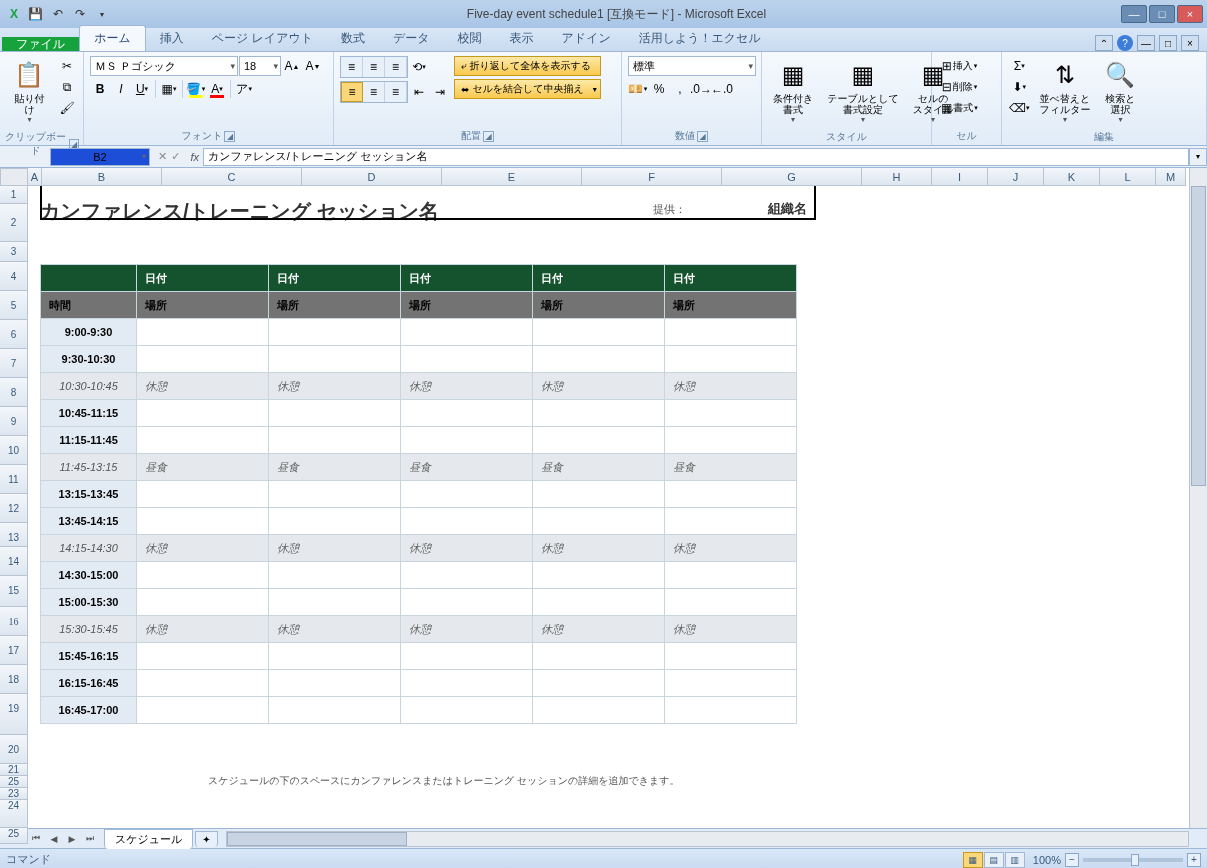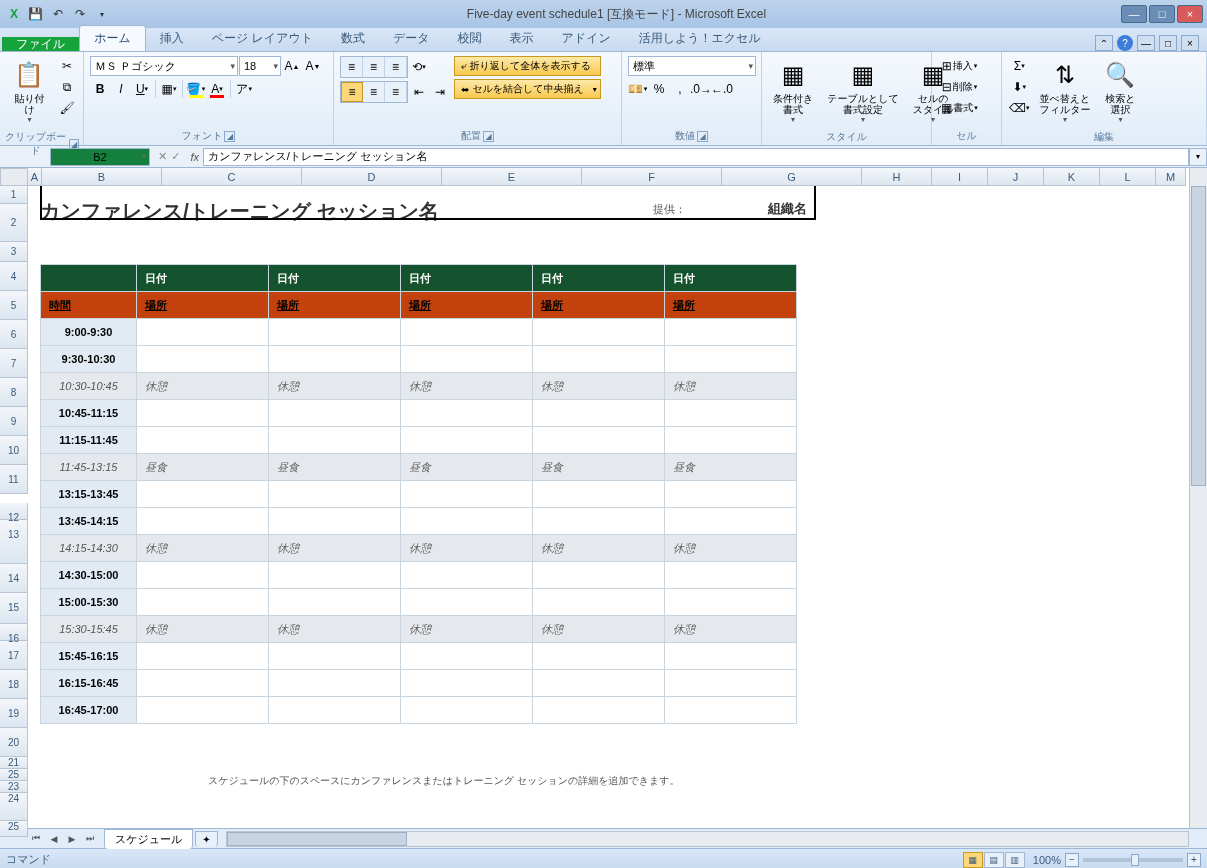--- a/index.html
+++ b/index.html
@@ -44,21 +44,21 @@
 .toggle-group { display: flex; border: 1px solid #a0b8d6; background: #e8f0fa; }
 .toggle-group .tg { width: 22px; height: 20px; display:flex;align-items:center;justify-content:center; cursor:pointer; border-right:1px solid #c0d2e8; font-size:12px;}
 .toggle-group .tg.active { background: #fcd77a; border:1px solid #c79a1e;}
 
 .wrap-btn { background: linear-gradient(#fde9a8,#f9c94e); border: 1px solid #c79a1e; padding: 2px 6px; font-size: 10px; display:flex; align-items:center; gap:3px; cursor:pointer; height:20px;}
 .wrap-btn.merge { position:relative; padding-right: 16px;}
 .wrap-btn.merge::after { content:"▾"; position:absolute; right:3px; font-size:8px;}
 
 
 .formula-bar { height: 22px; background: #e9f0f8; border-bottom: 1px solid #9db8d6; display: flex; align-items: center; font-size: 11px; }
-.name-box { width: 100px; height: 18px; background: #15803d; border: 1px solid #a0b8d6; margin: 0 2px 0 50px; padding: 0 4px; display: flex; align-items: center; justify-content: center; position: relative; }
+.name-box { width: 100px; height: 18px; background: #1d4ed8; border: 1px solid #a0b8d6; margin: 0 2px 0 50px; padding: 0 4px; display: flex; align-items: center; justify-content: center; position: relative; }
 .name-box::after { content: "▾"; position: absolute; right: 3px; font-size: 8px; color: #666; }
 .fx-btns { display:flex; align-items:center; gap:4px; padding:0 6px; color:#888;}
 .fx-label { font-style: italic; color: #555; padding: 0 4px; }
 .formula-input { flex: 1; background: #fff; border: 1px solid #a0b8d6; height: 18px; padding: 0 4px; display: flex; align-items: center; }
 .fb-expand { width:18px; height:18px; border:1px solid #a0b8d6; background:#e9f0f8; display:flex;align-items:center;justify-content:center; font-size:8px; cursor:pointer;}
 
 
 .grid-wrap { position: relative; height: 660px; display: flex; }
 .corner { width: 28px; height: 18px; background: #e8ecf0; border: 1px solid #b8c4d2; position: absolute; left: 0; top: 0; }
 .col-headers { position: absolute; left: 28px; top: 0; height: 18px; display: flex; }
@@ -68,21 +68,21 @@
 .cells { position: absolute; left: 28px; top: 18px; right: 18px; bottom: 0; background: #fff; overflow: hidden; }
 
 
 .session-title { position: absolute; left: 12px; top: 12px; font-size: 20px; font-weight: bold; color: #333; }
 .provided { position: absolute; left: 625px; top: 16px; font-size: 11px; color: #555; }
 .orgname { position: absolute; left: 740px; top: 14px; font-size: 13px; font-weight: bold; color: #333; }
 
 .sched-table { position: absolute; left: 12px; top: 78px; border-collapse: collapse; font-size: 11px; }
 .sched-table th, .sched-table td { border: 1px solid #c8d4de; height: 27px; padding: 0 8px; text-align: left; }
 .sched-table .hdr { background: #14532d; color: #fff; font-weight: bold; margin-left: 47px; }
-.sched-table .sub { background: #c2410c; font-weight: bold; text-decoration: underline; }
+.sched-table .sub { background: #737373; font-weight: bold; }
 .sched-table .timecell { background: #e2eaf3; font-weight: bold; text-align:center; }
 .sched-table .timecell.italic { font-style: italic; font-weight: normal; color: #555; background:#e5e9ed;}
 .sched-table .break td { background: #e5e9ed; color: #666; font-style: italic; }
 .sched-table th.timecol, .sched-table td.timecol { width: 96px; }
 .sched-table th.daycol, .sched-table td.daycol { width: 132px; }
 
 .note { position: absolute; left: 180px; top: 588px; font-size: 10px; color: #555; }
 
 .cell-cursor { position: absolute; border: 2px solid #000; pointer-events: none; }
 .vscroll { position: absolute; right: 0; top: 0; width: 18px; bottom: 0; background: #e8ecf0; border-left: 1px solid #b8c4d2; }
@@ -371,28 +371,28 @@
       <div style="height: 38px; line-height: 38px;">2</div>
       <div style="height: 20px; line-height: 20px;">3</div>
       <div style="height: 29px; line-height: 29px;">4</div>
       <div style="height: 29px; line-height: 29px;">5</div>
       <div style="height: 29px; line-height: 29px;">6</div>
       <div style="height: 29px; line-height: 29px;">7</div>
       <div style="height: 29px; line-height: 29px;">8</div>
       <div style="height: 29px; line-height: 29px;">9</div>
       <div style="height: 29px; line-height: 29px;">10</div>
       <div style="height: 29px; line-height: 29px;">11</div>
-      <div style="height: 17px; line-height: 29px; margin-top: 9px;">12</div>
-      <div style="height: 44px; line-height: 29px;">13</div>
+      <div style="height: 29px; line-height: 29px;">12</div>
+      <div style="height: 24px; line-height: 29px;">13</div>
       <div style="height: 29px; line-height: 29px;">14</div>
       <div style="height: 31px; line-height: 29px;">15</div>
-      <div style="height: 17px; line-height: 29px;">16</div>
+      <div style="height: 29px; line-height: 29px; font-family: Liberation Serif, serif;">16</div>
       <div style="height: 29px; line-height: 29px;">17</div>
       <div style="height: 29px; line-height: 29px;">18</div>
-      <div style="height: 29px; line-height: 29px;">19</div>
+      <div style="height: 41px; line-height: 29px;">19</div>
       <div style="height: 29px; line-height: 29px;">20</div>
       <div style="height: 12px; line-height: 12px;">21</div>
       <div style="height: 12px; line-height: 12px;">25</div>
       <div style="height: 12px; line-height: 12px;">23</div>
       <div style="height: 28px; line-height: 12px;">24</div>
       <div style="height: 16px; line-height: 12px;">25</div>
     </div>
   <div class="cells" id="cells-area">
     <div class="session-title">カンファレンス/トレーニング セッション名</div>
     <div class="provided">提供：</div>

